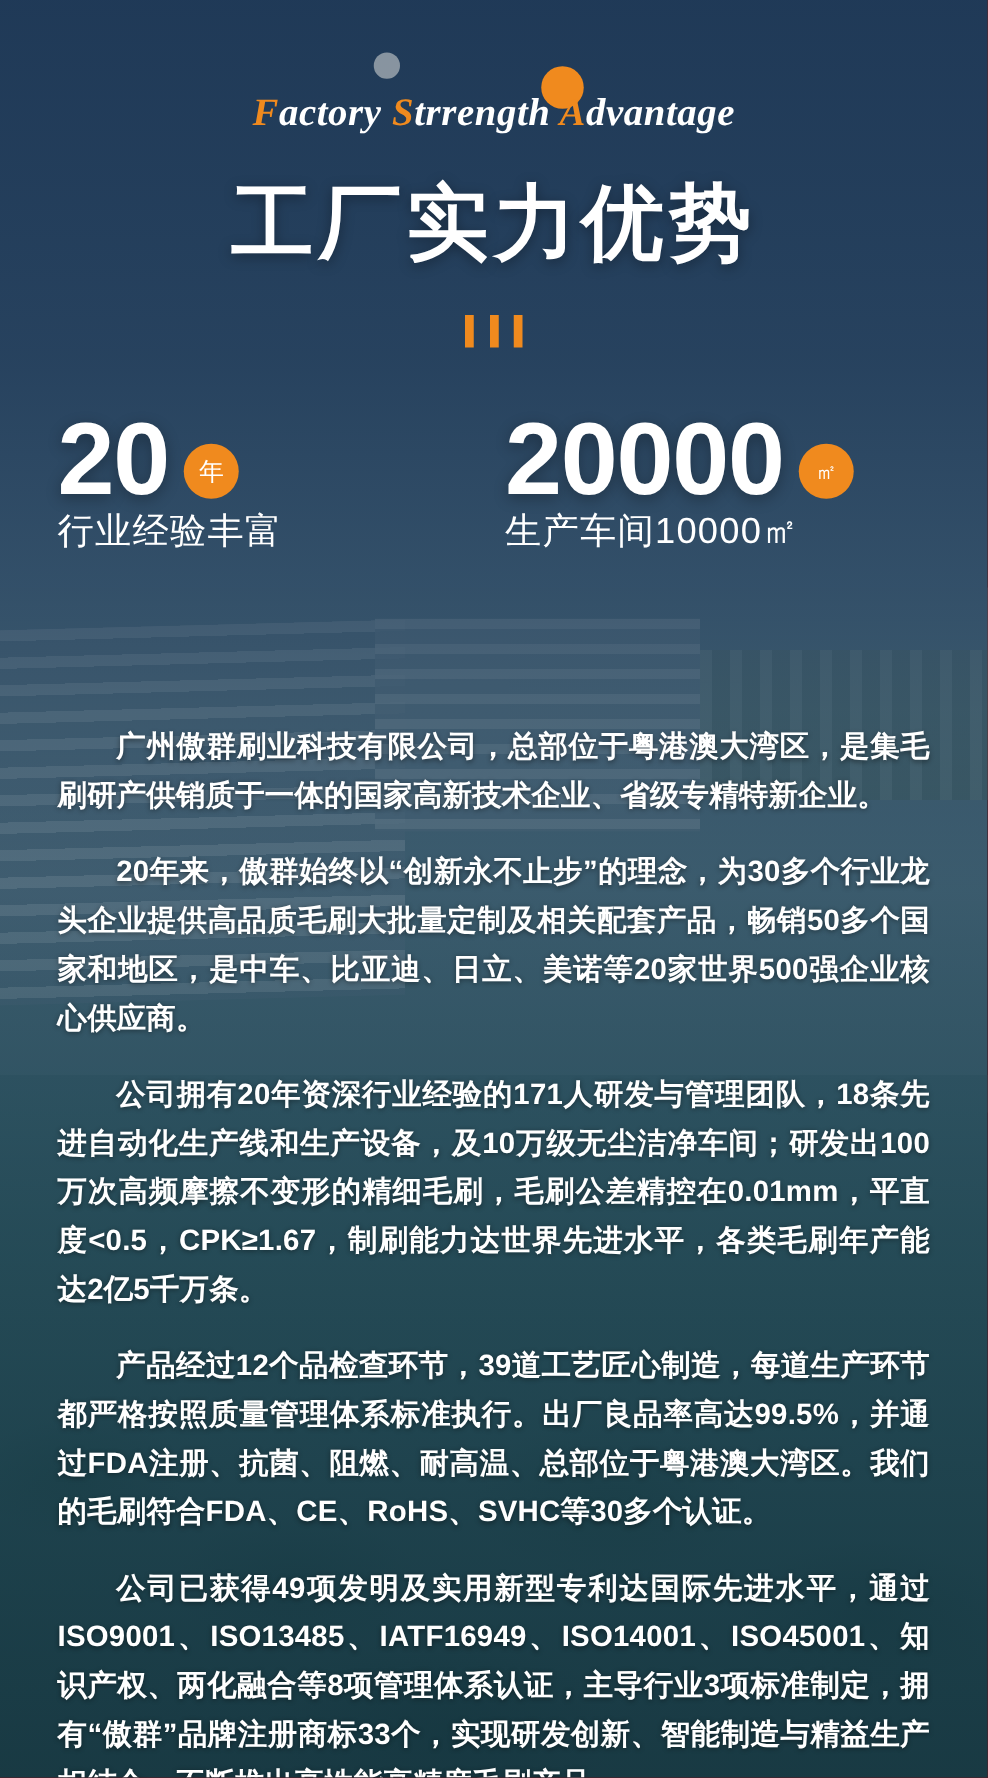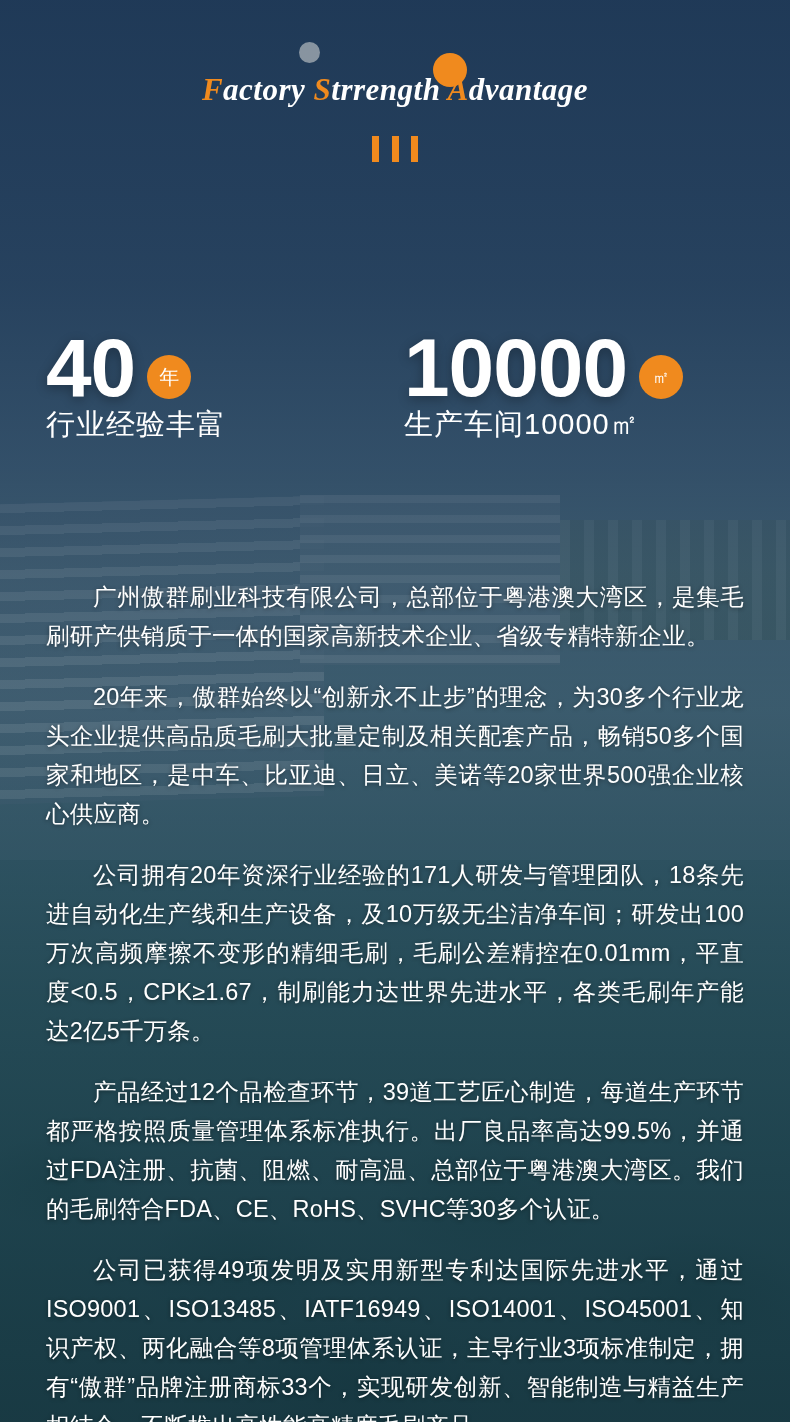--- a/index.html
+++ b/index.html
@@ -219,20 +219,21 @@
     color: #ffffff;
     font-size: 23.5px;
     line-height: 39px;
     letter-spacing: .2px;
     text-align: justify;
   }
   .copy p {
     margin: 0 0 22px 0;
     text-indent: 2em;
     text-shadow: 0 1px 4px rgba(0,0,0,.45);
+    font-weight: bold;
   }
   .copy p:last-child {
     margin-bottom: 0;
   }
 </style>
 </head>
 <body>
 
 <div id="page">
 
@@ -248,40 +249,41 @@
   </div>
 
   <div class="header">
     <div class="dot-grey"></div>
     <div class="dot-orange"></div>
 
     <div class="eng-title">
       <span class="cap">F</span><span>actory </span><span class="cap">S</span><span>trrength </span><span class="cap">A</span><span>dvantage</span>
     </div>
 
+    <div class="cn-title">工厂实力优势</div>
 
     <div class="bars">
       <i></i>
       <i></i>
       <i></i>
     </div>
   </div>
 
   <div class="stats">
     <div class="stat">
       <div class="stat-top">
-        <div class="stat-num">40</div>
+        <div class="stat-num">20</div>
         <div class="stat-badge">年</div>
       </div>
       <div class="stat-label">行业经验丰富</div>
     </div>
 
     <div class="stat right">
       <div class="stat-top">
-        <div class="stat-num">10000</div>
+        <div class="stat-num">20000</div>
         <div class="stat-badge sq">㎡</div>
       </div>
       <div class="stat-label">生产车间10000㎡</div>
     </div>
   </div>
 
   <div class="copy">
     <p>广州傲群刷业科技有限公司，总部位于粤港澳大湾区，是集毛刷研产供销质于一体的国家高新技术企业、省级专精特新企业。</p>
     <p>20年来，傲群始终以“创新永不止步”的理念，为30多个行业龙头企业提供高品质毛刷大批量定制及相关配套产品，畅销50多个国家和地区，是中车、比亚迪、日立、美诺等20家世界500强企业核心供应商。</p>
     <p>公司拥有20年资深行业经验的171人研发与管理团队，18条先进自动化生产线和生产设备，及10万级无尘洁净车间；研发出100万次高频摩擦不变形的精细毛刷，毛刷公差精控在0.01mm，平直度&lt;0.5，CPK≥1.67，制刷能力达世界先进水平，各类毛刷年产能达2亿5千万条。</p>

